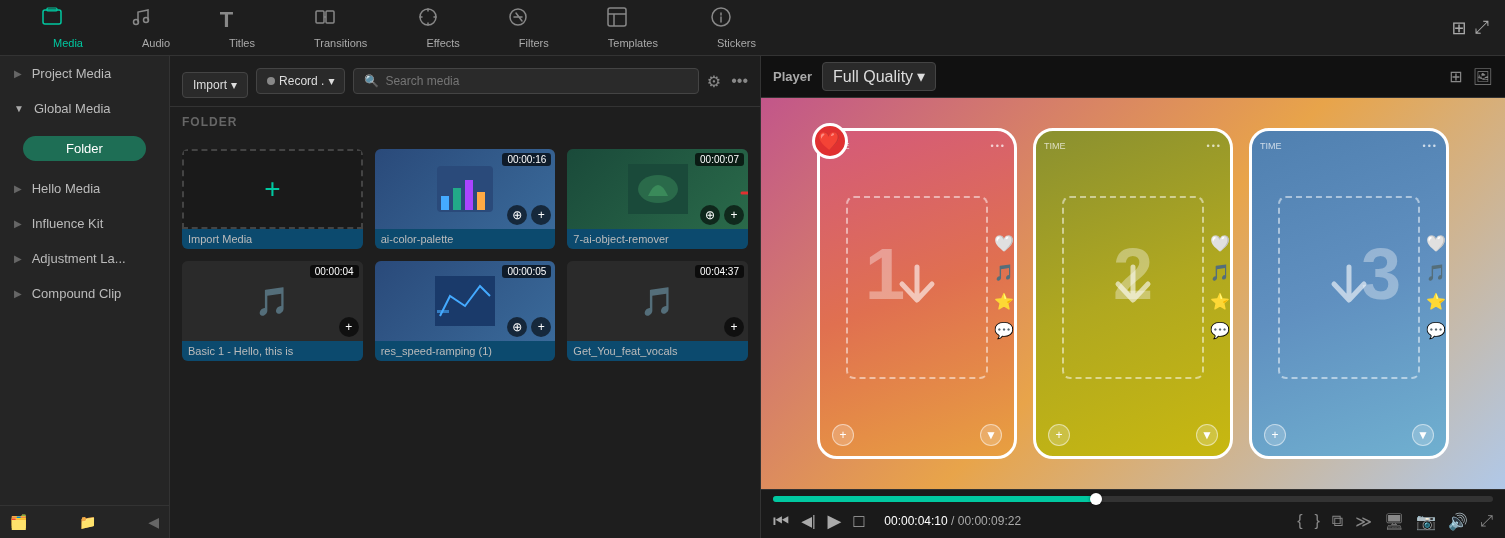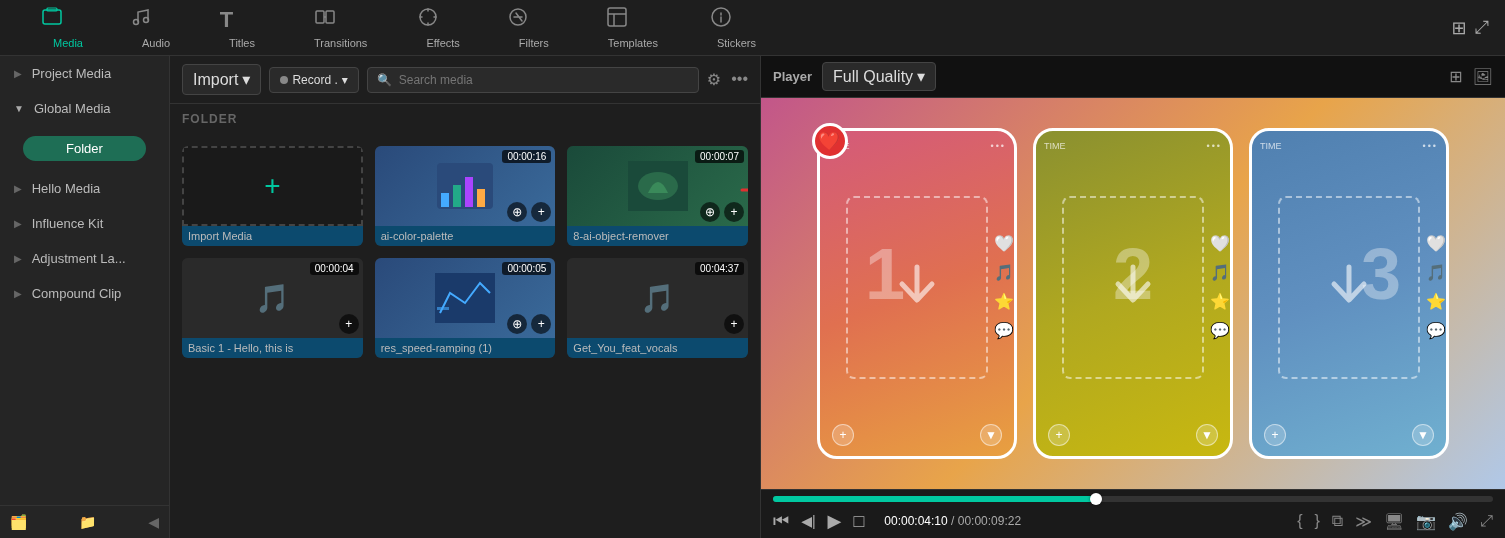--- a/index.html
+++ b/index.html
@@ -22,21 +22,21 @@
     .sidebar { width: 170px; background: #252525; border-right: 1px solid #333; display: flex; flex-direction: column; flex-shrink: 0; }
     .sidebar-item { display: flex; align-items: center; padding: 10px 14px; font-size: 13px; color: #bbb; cursor: pointer; gap: 8px; }
     .sidebar-item .expand-arrow { font-size: 10px; color: #666; margin-right: 2px; }
     .sidebar-folder { background: #1e6e55; color: #fff; border-radius: 20px; padding: 5px 18px; margin: 6px auto; font-size: 13px; cursor: pointer; text-align: center; width: 80%; }
     .sidebar-bottom { display: flex; align-items: center; justify-content: space-between; padding: 8px 10px; margin-top: auto; border-top: 1px solid #333; }
     .sidebar-bottom span { font-size: 16px; color: #666; cursor: pointer; }
 
     
     .content-area { flex: 1; background: #1e1e1e; display: flex; flex-direction: column; overflow: hidden; }
     .content-toolbar { display: flex; align-items: center; padding: 8px 12px; gap: 8px; border-bottom: 1px solid #333; flex-shrink: 0; }
-    .btn-import { background: #2a2a2a; border: 1px solid #444; color: #ddd; border-radius: 4px; padding: 5px 10px; font-size: 16px; cursor: pointer; display: flex; align-items: center; gap: 4px; }
+    .btn-import { background: #2a2a2a; border: 1px solid #444; color: #ddd; border-radius: 4px; padding: 5px 10px; font-size: 12px; cursor: pointer; display: flex; align-items: center; gap: 4px; margin-top: 8px; }
     .btn-record { background: #2a2a2a; border: 1px solid #444; color: #ddd; border-radius: 4px; padding: 5px 10px; font-size: 12px; cursor: pointer; display: flex; align-items: center; gap: 4px; }
     .btn-record .rec-dot { width: 8px; height: 8px; border-radius: 50%; background: #888; display: inline-block; }
     .search-box { flex: 1; background: #2a2a2a; border: 1px solid #444; border-radius: 4px; padding: 5px 10px; font-size: 12px; color: #aaa; display: flex; align-items: center; gap: 6px; }
     .search-box input { background: transparent; border: none; outline: none; color: #aaa; font-size: 12px; flex: 1; }
     .toolbar-icons { display: flex; gap: 10px; color: #888; font-size: 16px; cursor: pointer; }
 
     .folder-label { padding: 8px 12px; font-size: 12px; color: #666; font-weight: bold; letter-spacing: 1px; flex-shrink: 0; }
 
     .media-grid { display: grid; grid-template-columns: repeat(3, 1fr); gap: 12px; padding: 12px; overflow-y: auto; }
     .media-card { background: #2a2a2a; border-radius: 6px; overflow: hidden; cursor: pointer; position: relative; }
@@ -269,21 +269,21 @@
                 <ellipse cx="30" cy="25" rx="20" ry="14" fill="#2a6a4a"></ellipse>
                 <path d="M20 32 Q30 10 40 32" fill="#3a8a5a"></path>
               </svg>
           </span>
           <span class="duration-badge">00:00:07</span>
           <div class="card-actions">
             <span>⊕</span>
             <span>+</span>
           </div>
         </div>
-        <div class="card-label">8-ai-object-remover</div>
+        <div class="card-label">7-ai-object-remover</div>
 
         <div style="position:absolute;right:-42px;top:30%;z-index:20;pointer-events:none;">
           <svg width="50" height="28" viewBox="0 0 50 28">
               <path d="M2 14 L38 14" stroke="#e03030" stroke-width="3" stroke-linecap="round"></path>
               <polygon points="34,7 48,14 34,21" fill="#e03030"></polygon>
             </svg>
         </div>
       </div>
 
       <div class="media-card">

